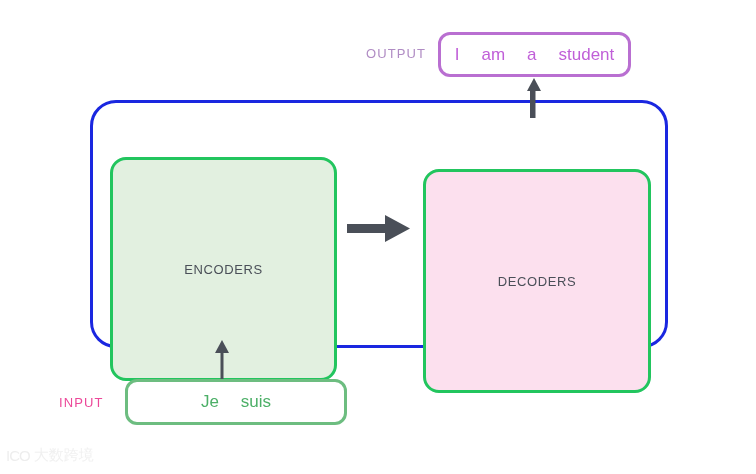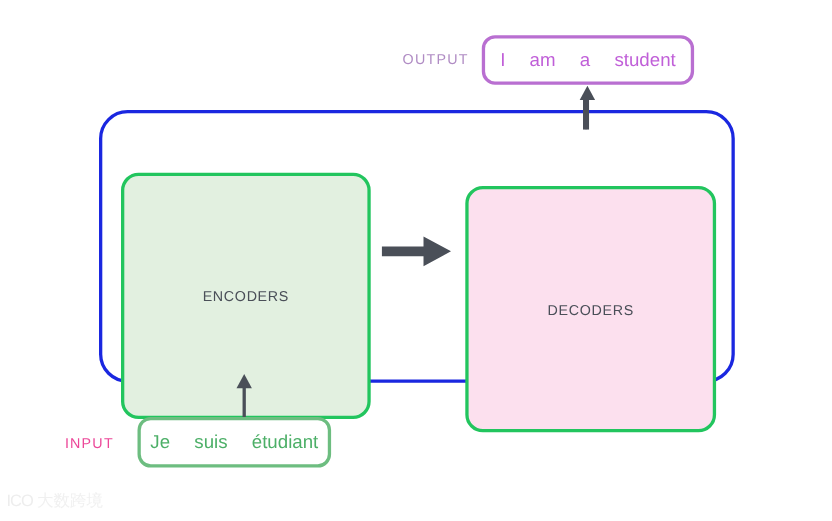--- a/index.html
+++ b/index.html
@@ -88,21 +88,21 @@
     top: 32px;
     width: 193px;
     height: 45px;
     border: 3px solid #b96fd1;
   }
   .output-box .token { color: #c05fd8; padding: 0 11px; }
 
   .input-box {
     left: 125px;
     top: 379px;
-    width: 176px;
+    width: 222px;
     height: 46px;
     border: 3px solid #6dbd80;
   }
   .input-box .token { color: #4caf67; padding: 0 11px; }
 
   
   .side-label {
     position: absolute;
     font-size: 13px;
     letter-spacing: 1.1px;
@@ -206,21 +206,20 @@
       <span class="token">student</span>
     </div>
   </div>
 
   <div class="side-label input-label">INPUT</div>
 
   <div class="token-box input-box">
     <div class="token-row">
       <span class="token">Je</span>
       <span class="token">suis</span>
-      <span class="token">étudiant</span>
     </div>
   </div>
 
   <div class="watermark">
     <span class="wm-mark">ICO</span>
     <span class="wm-text">大数跨境</span>
   </div>
 
 </div>
 

